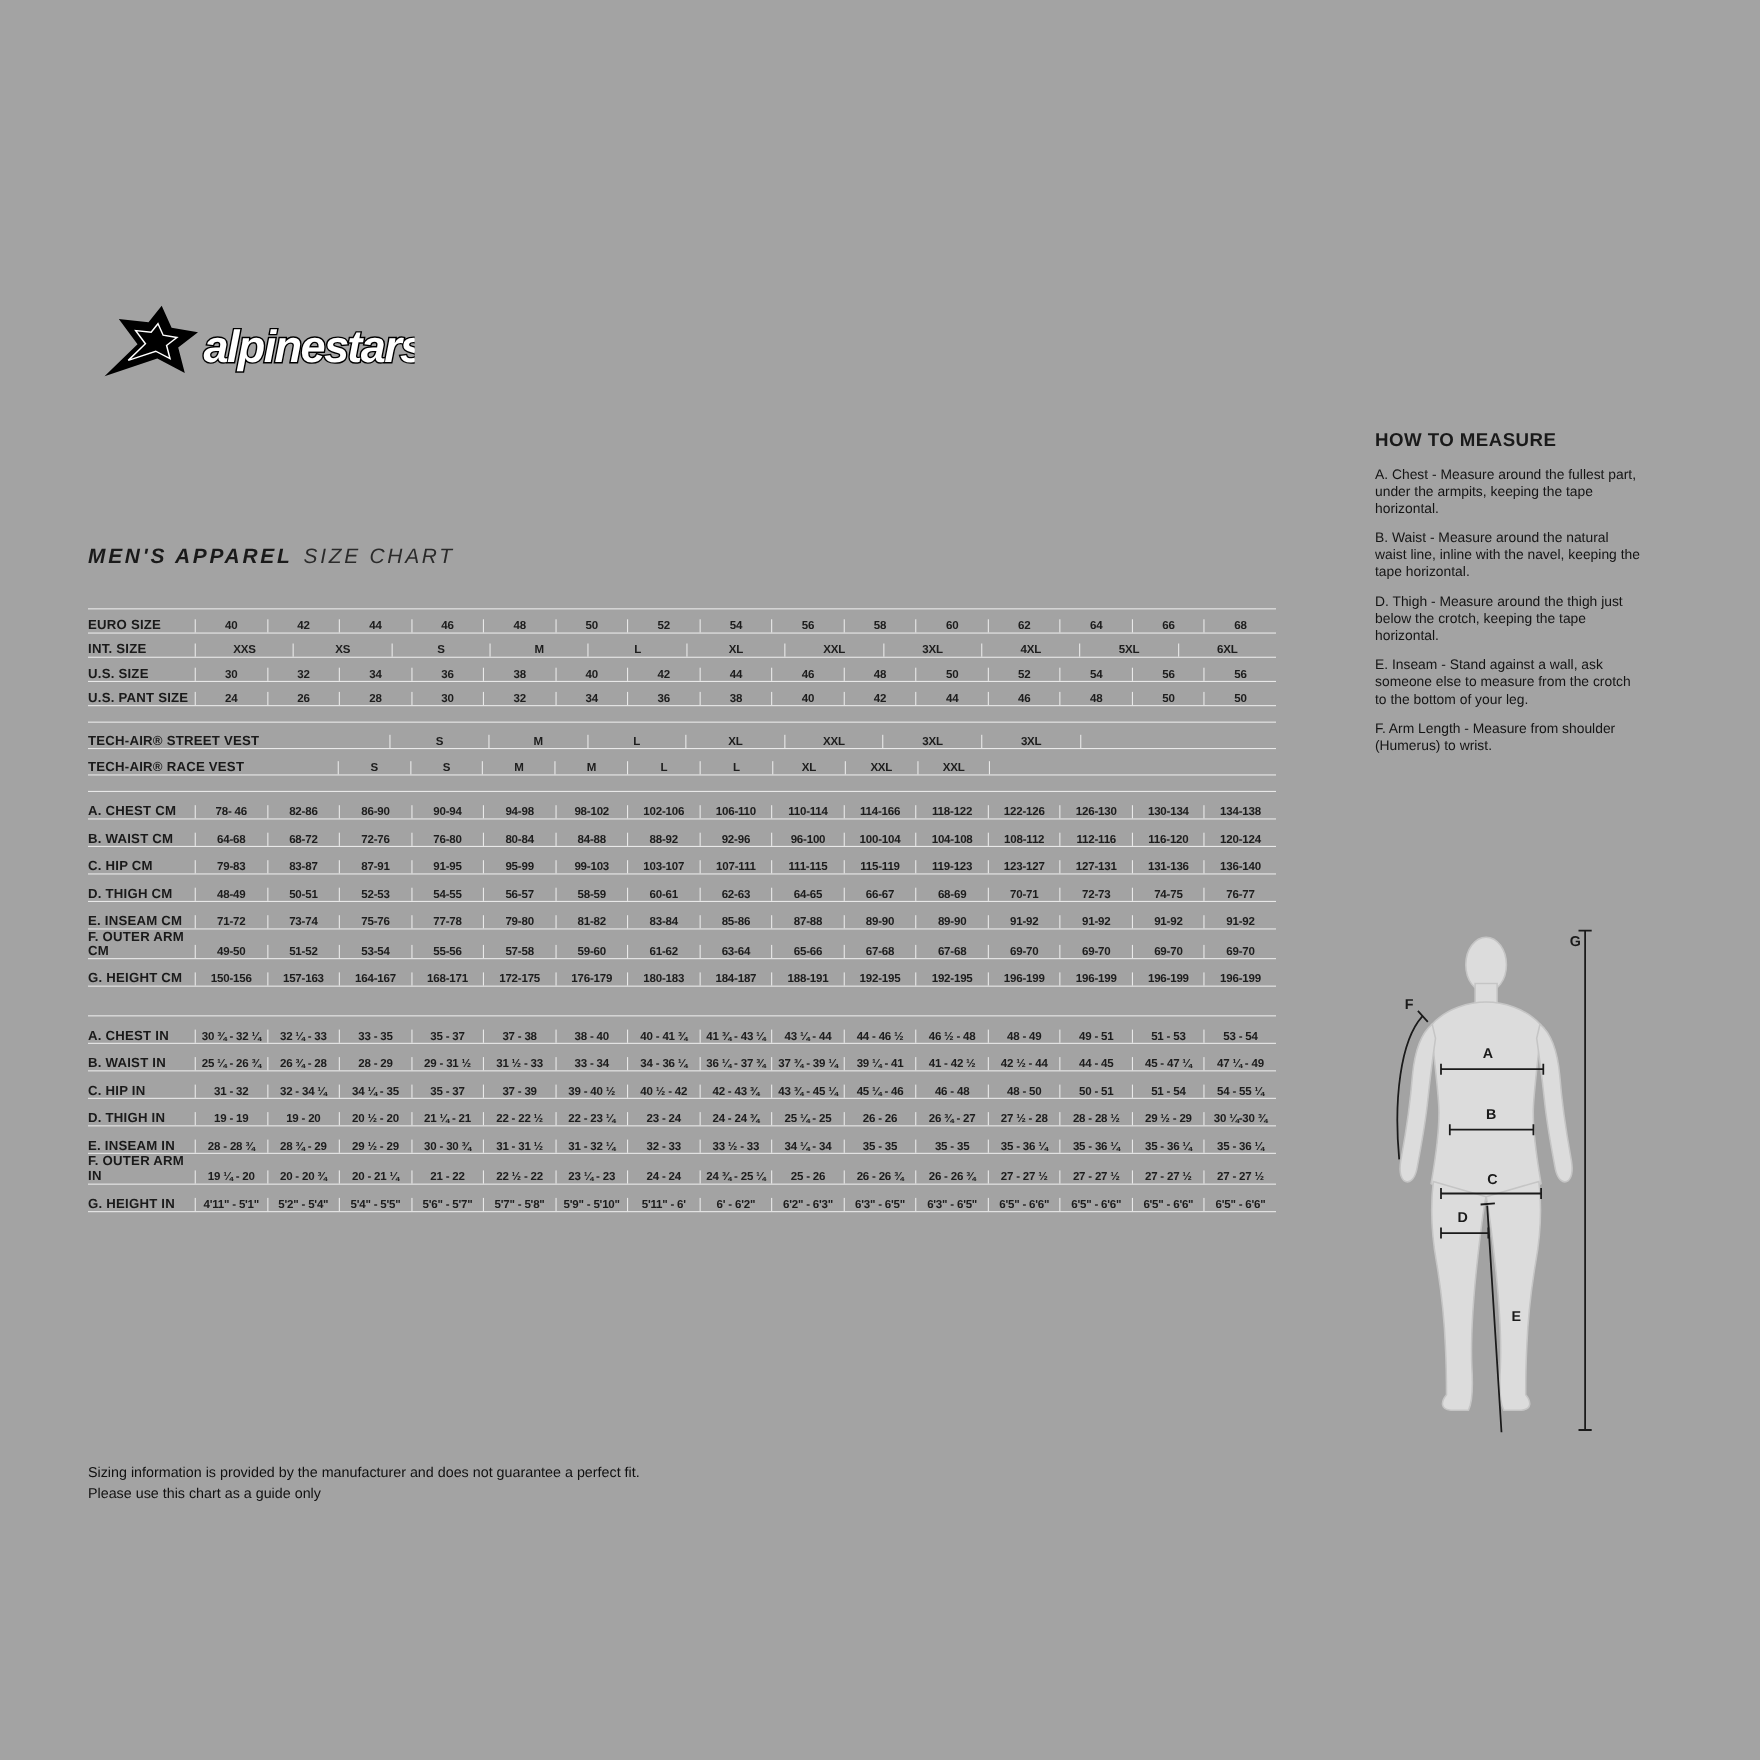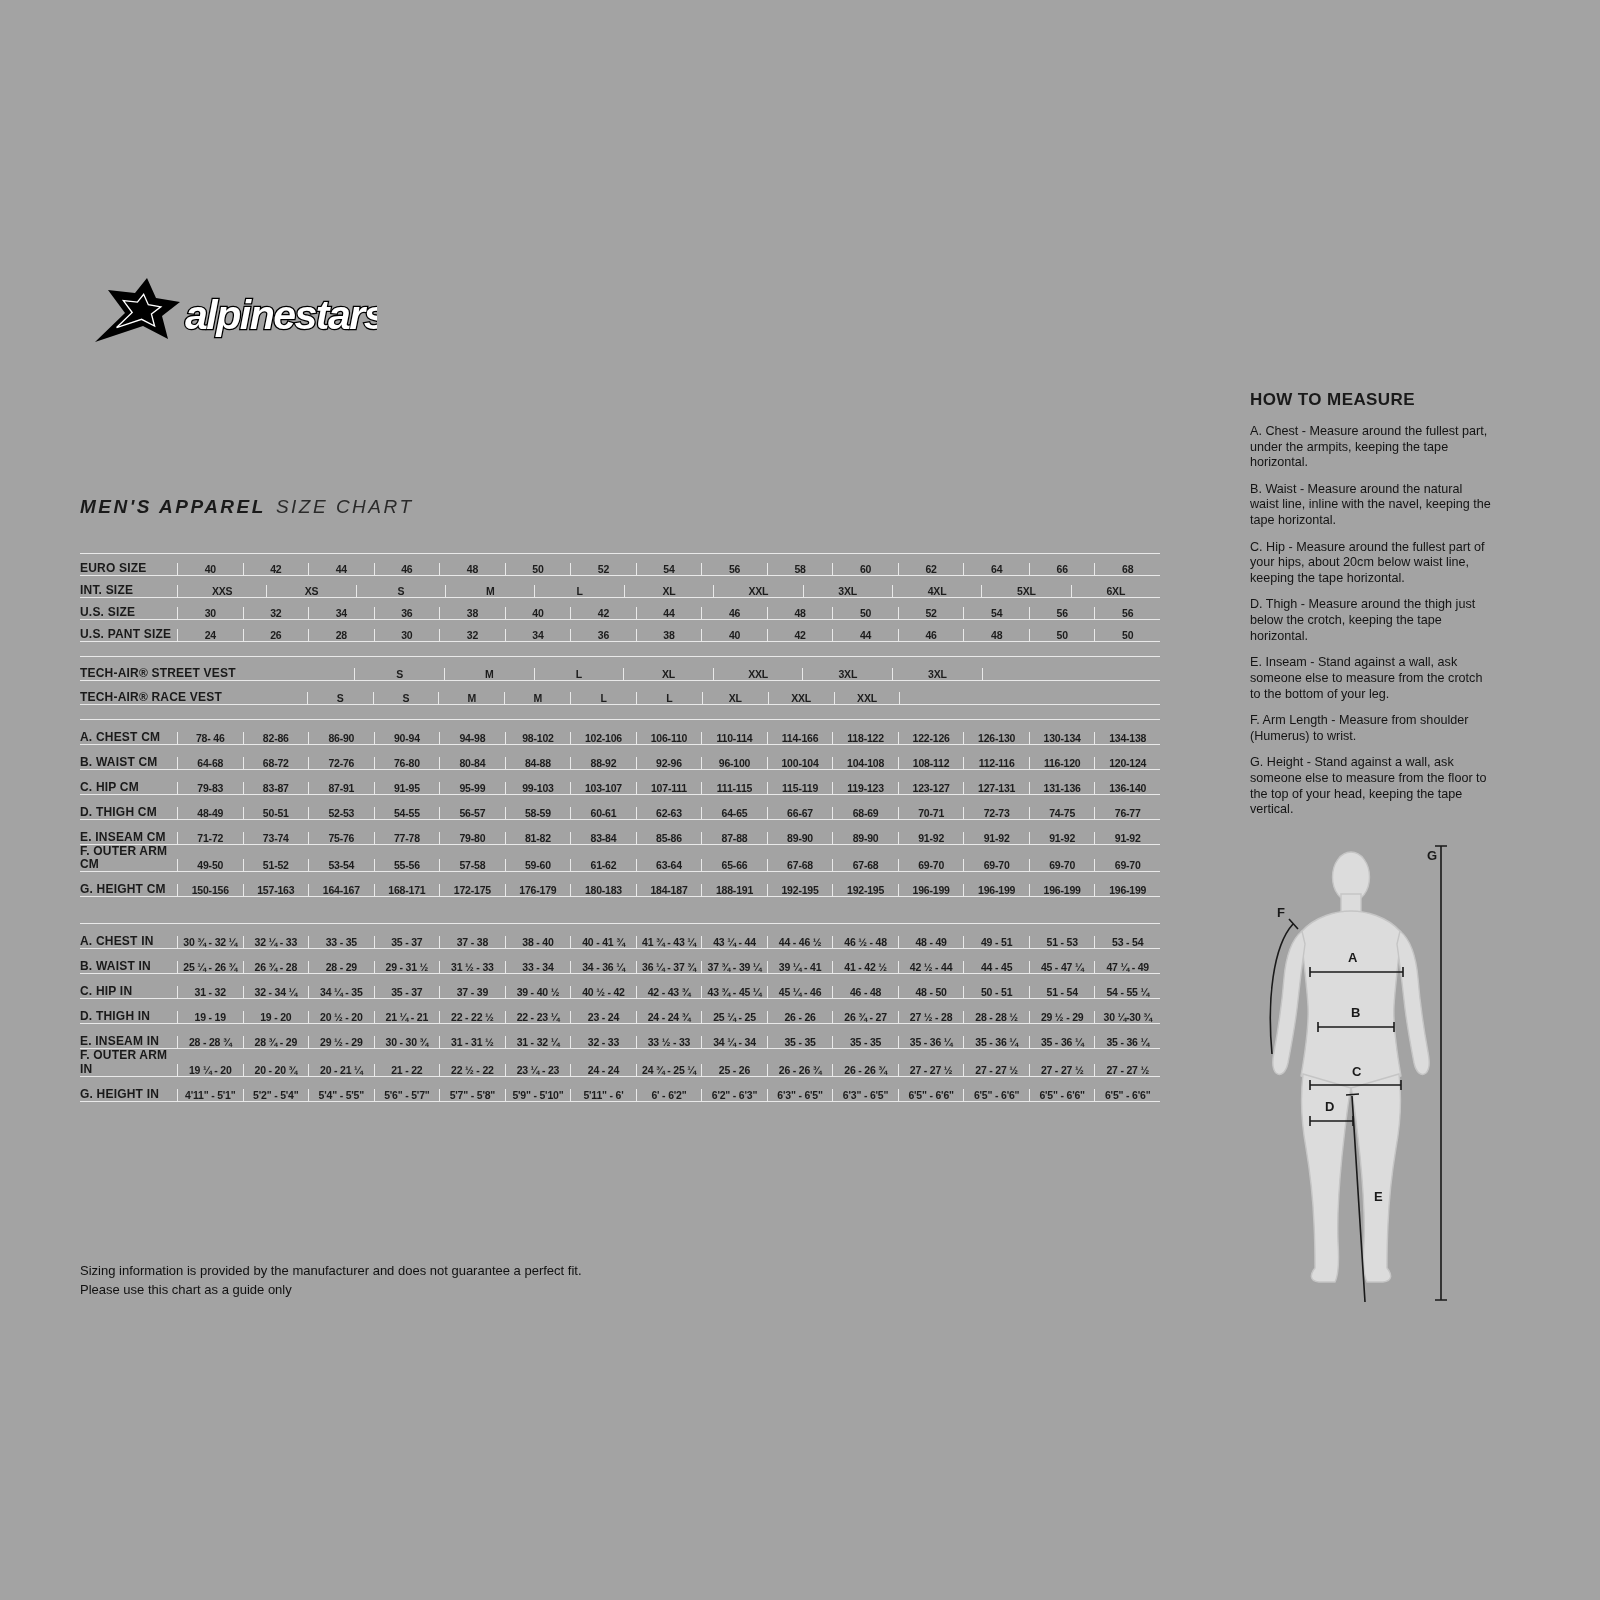--- a/index.html
+++ b/index.html
@@ -39,21 +39,21 @@
   #measure-heading{font-weight:800;font-size:17px;letter-spacing:.4px;margin-bottom:14px;}
   .mi{margin:0 0 11px 0;font-size:12.6px;line-height:1.24;color:#141414;}
 
   
   #diagram{position:absolute;left:1245px;top:838px;}
   .fig{fill:#dcdcdc;stroke:#c5c5c5;stroke-width:1.4;}
   .mline{stroke:#1a1a1a;stroke-width:1.6;fill:none;}
   .mlabel{font-family:"Liberation Sans",sans-serif;font-size:13px;font-weight:700;fill:#1a1a1a;}
 
   
-  #footnote{position:absolute;left:80px;top:1262px;font-size:13px;line-height:1.45;color:#111;}
+  #footnote{position:absolute;left:80px;top:1330px;font-size:13px;line-height:1.45;color:#111;}
 </style>
 </head>
 <body>
 
 <div id="page">
 
   <svg id="logo" width="292" height="74" viewBox="0 0 292 74">
     <g>
       <path d="M62,2 L71,22 L95,26 L77,40 L83,63 L58,50 L10,66 L40,37 L23,14 L50,17 Z" fill="#000"></path>
       <path d="M62,2 L71,22 L95,26 L77,40 L83,63 L58,50 L10,66 L40,37 L23,14 L50,17 Z" fill="none" stroke="#fff" stroke-width="2.6" transform="translate(55,36) scale(0.52) translate(-55,-36)"></path>
@@ -466,25 +466,23 @@
           </div>
         </div>
       </div>
     </div>
 
   <div id="measure-panel">
     <div id="measure-heading">HOW TO MEASURE</div>
     <div>
         <p class="mi">A. Chest - Measure around the fullest part, under the armpits, keeping the tape horizontal.</p>
         <p class="mi">B. Waist - Measure around the natural waist line, inline with the navel, keeping the tape horizontal.</p>
-        <p class="mi">C. Hip - Measure around the fullest part of your hips, about 20cm below waist line, keeping the tape horizontal.</p>
         <p class="mi">D. Thigh - Measure around the thigh just below the crotch, keeping the tape horizontal.</p>
         <p class="mi">E. Inseam - Stand against a wall, ask someone else to measure from the crotch to the bottom of your leg.</p>
         <p class="mi">F. Arm Length - Measure from shoulder (Humerus) to wrist.</p>
-        <p class="mi">G. Height - Stand against a wall, ask someone else to measure from the floor to the top of your head, keeping the tape vertical.</p>
       </div>
   </div>
 
   <svg id="diagram" width="215" height="470" viewBox="0 0 215 470">
     <g>
       <ellipse class="fig" cx="106" cy="39" rx="18.5" ry="25"></ellipse>
       <path class="fig" d="M96,56 L96,78 L116,78 L116,56 Z"></path>
       <path class="fig" d="M56,94 C70,78 92,73 106,73 C120,73 142,78 156,94 C154,120 150,148 149,168 C148,190 152,215 156,238 C140,248 122,252 106,252 C90,252 72,248 56,238 C60,215 64,190 63,168 C62,148 58,120 56,94 Z"></path>
       <path class="fig" d="M57,93 C46,102 41,118 39,140 C37,166 33,192 29,214 C27,224 27,231 31,235 C36,239 41,234 43,225 C47,204 51,182 53,162 C55,143 58,120 60,106 Z"></path>
       <path class="fig" d="M155,93 C166,102 171,118 173,140 C175,166 179,192 183,214 C185,224 185,231 181,235 C176,239 171,234 169,225 C165,204 161,182 159,162 C157,143 154,120 152,106 Z"></path>

